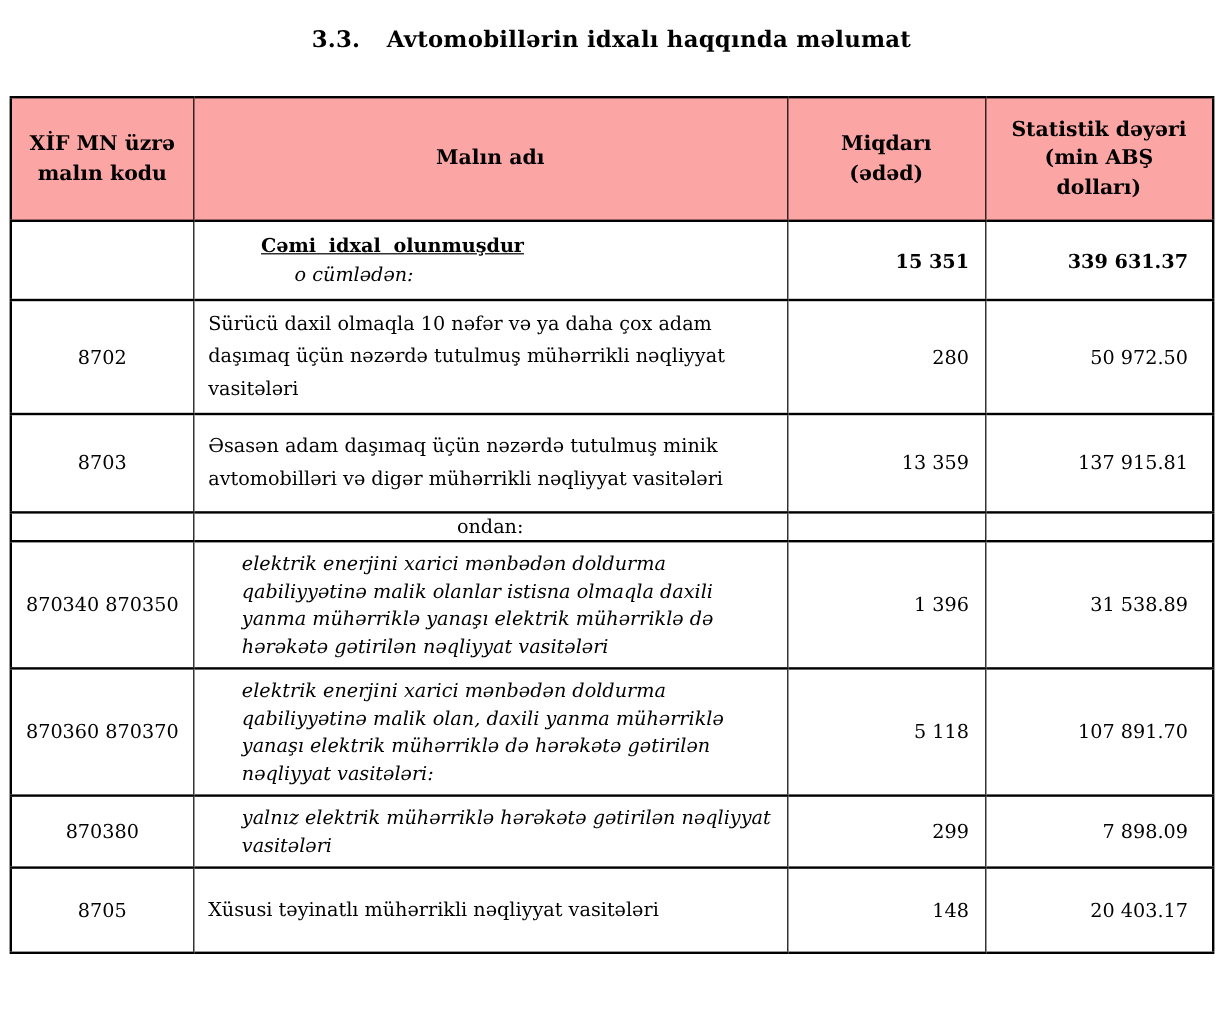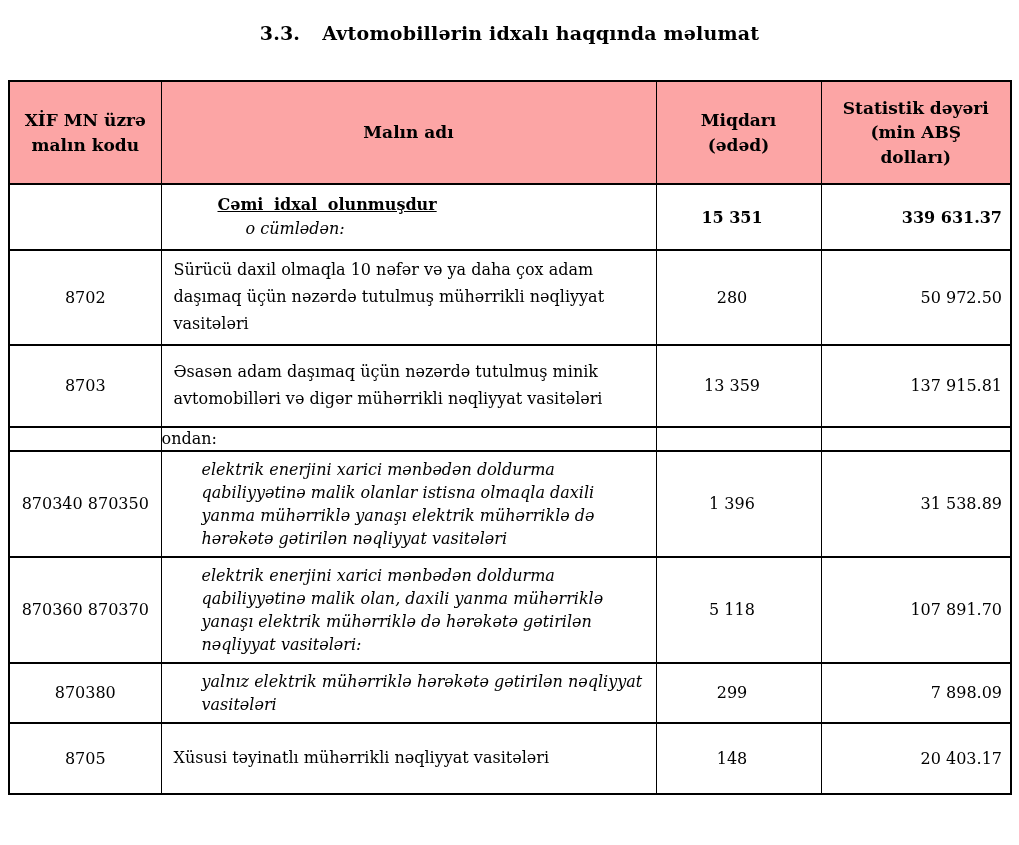--- a/index.html
+++ b/index.html
@@ -45,22 +45,22 @@
   th {
     font-weight: bold;
     font-size: 17px;
     text-align: center;
     white-space: pre-line;
     line-height: 1.45;
   }
 
   td.code { text-align: center; }
   td.name { text-align: left; padding: 6px 10px 6px 12px; line-height: 1.68; }
-  td.qty  { text-align: center; padding-right: 13px; }
-  td.val  { text-align: right; padding-right: 8px; }
+  td.qty  { text-align: right; padding-right: 13px; }
+  td.val  { text-align: right; padding-right: 20px; }
 
   tr.r-total    { height: 66px; }
   tr.r-8702     { height: 90px; }
   tr.r-8703     { height: 82px; }
   tr.r-ondan    { height: 24px; }
   tr.r-870340   { height: 96px; }
   tr.r-870360   { height: 96px; }
   tr.r-870380   { height: 54px; }
   tr.r-8704     { height: 74px; }
   tr.r-8705     { height: 71px; }
@@ -70,21 +70,21 @@
   tr.r-total .total-line2 { font-style: italic; padding-left: 28px; line-height: 1.5; }
   tr.r-total td.qty, tr.r-total td.val { font-weight: bold; }
 
   td.name.sub {
     font-style: italic;
     padding-left: 40px;
     line-height: 1.44;
     font-size: 16px;
   }
   tr.r-ondan td.name {
-    text-align: left;
+    text-align: center;
     padding: 0;
     line-height: 1.2;
     font-size: 16px;
   }
 </style>
 </head>
 <body>
 
 <div class="doc-title">
   <span class="num">3.3.</span><span>Avtomobillərin idxalı haqqında məlumat</span>

